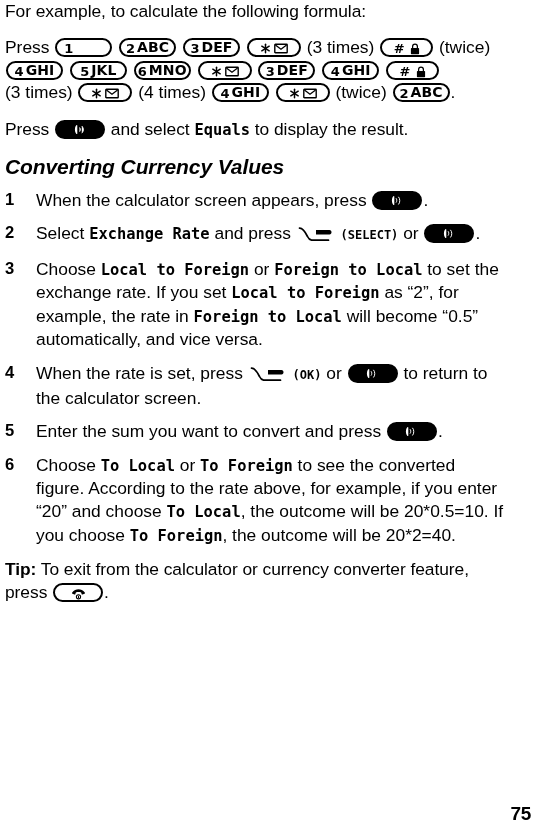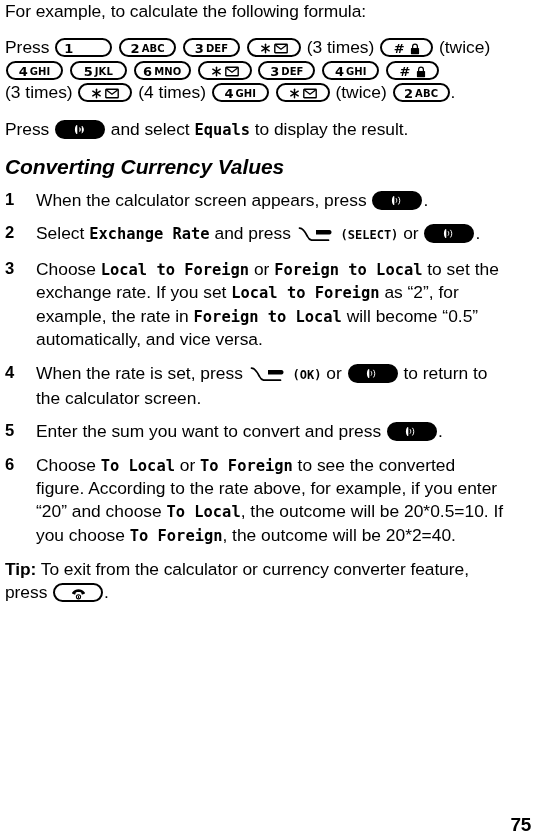--- a/index.html
+++ b/index.html
@@ -102,21 +102,21 @@
   }
   .key .kd{
     font-family:"DejaVu Sans","Liberation Sans",sans-serif;
     font-weight:bold;
     font-size:13px;
     vertical-align:0px;
   }
   .key .kl{
     font-family:"DejaVu Sans","Liberation Sans",sans-serif;
     font-weight:bold;
-    font-size:10px;
+    font-size:14px;
     letter-spacing:0.1px;
     vertical-align:1px;
     margin-left:2px;
   }
   
   .key.k-num{width:57px;}
   .key.k-one{width:57px;text-align:left;padding-left:7px;}
   .key.k-star{width:54px;}
   .key.k-hash{width:53px;}
   .key.k-send{width:50px;background:#000;border-color:#000;}
@@ -170,21 +170,21 @@
     width:36px;height:17px;
     vertical-align:-4px;
     margin:0 2px;
   }
   .softkey svg{display:block;}
 
   
   .folio{
     position:absolute;
     right:11px;
-    bottom:9px;
+    bottom:20px;
     font-size:19px;
     font-weight:bold;
     letter-spacing:-0.3px;
   }
   .nowrap{white-space:nowrap;}
 </style>
 </head>
 <body>
 
 <div class="page">

